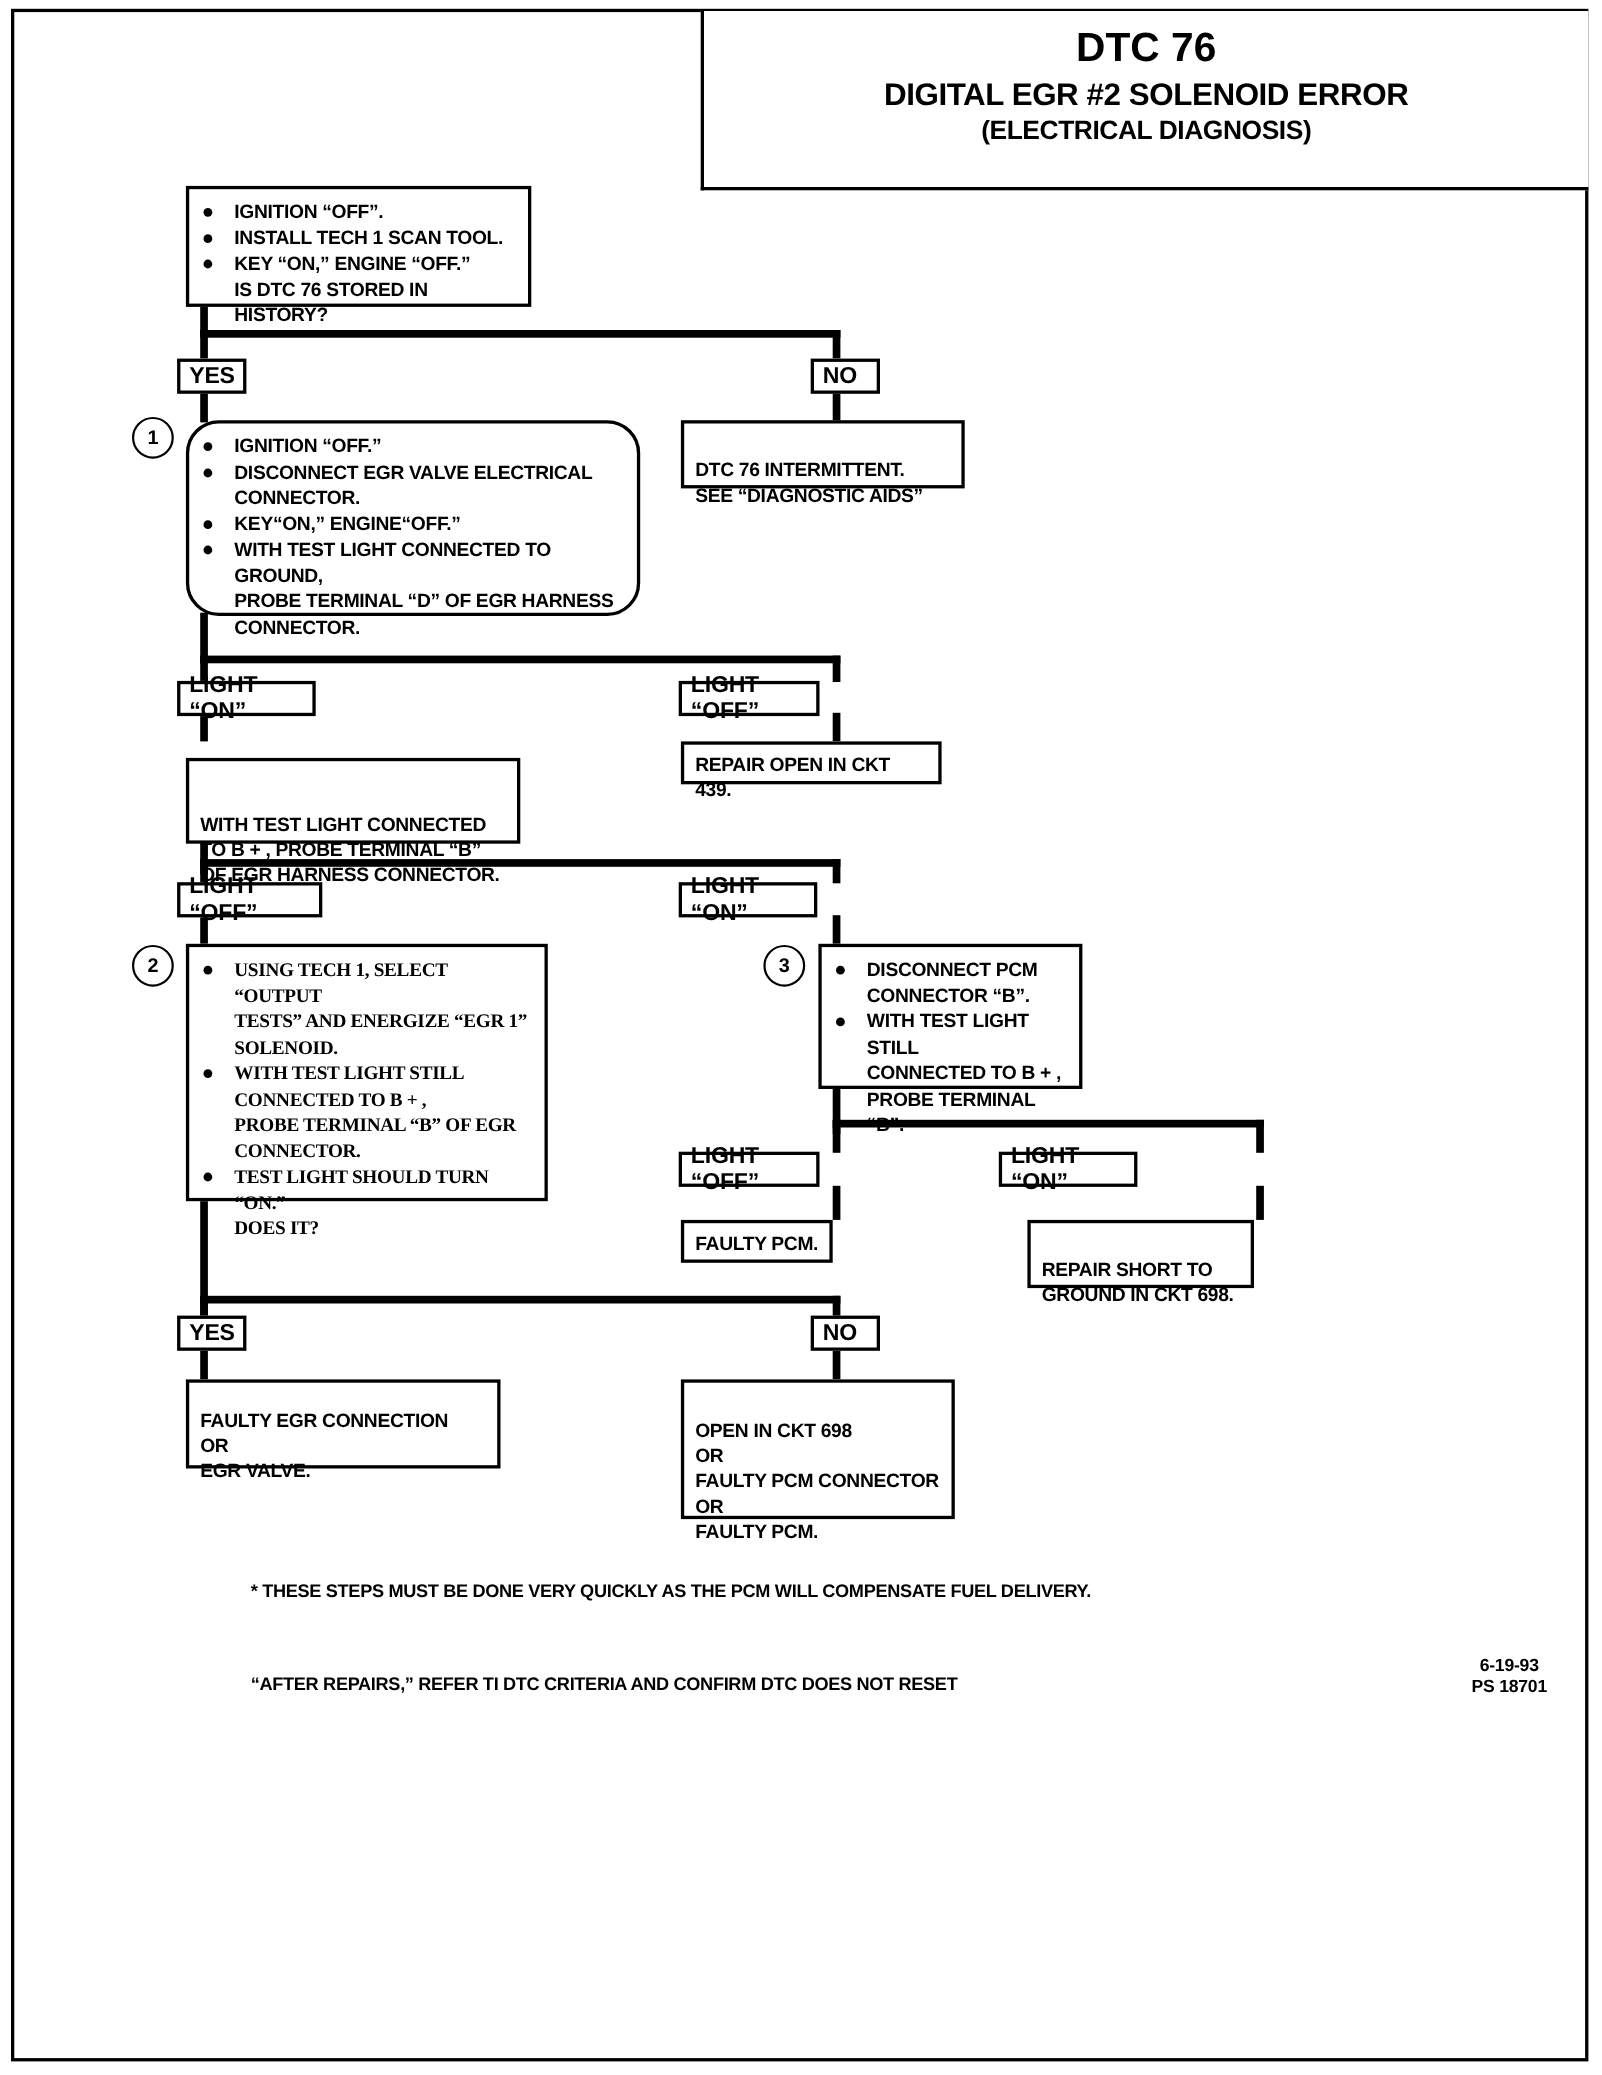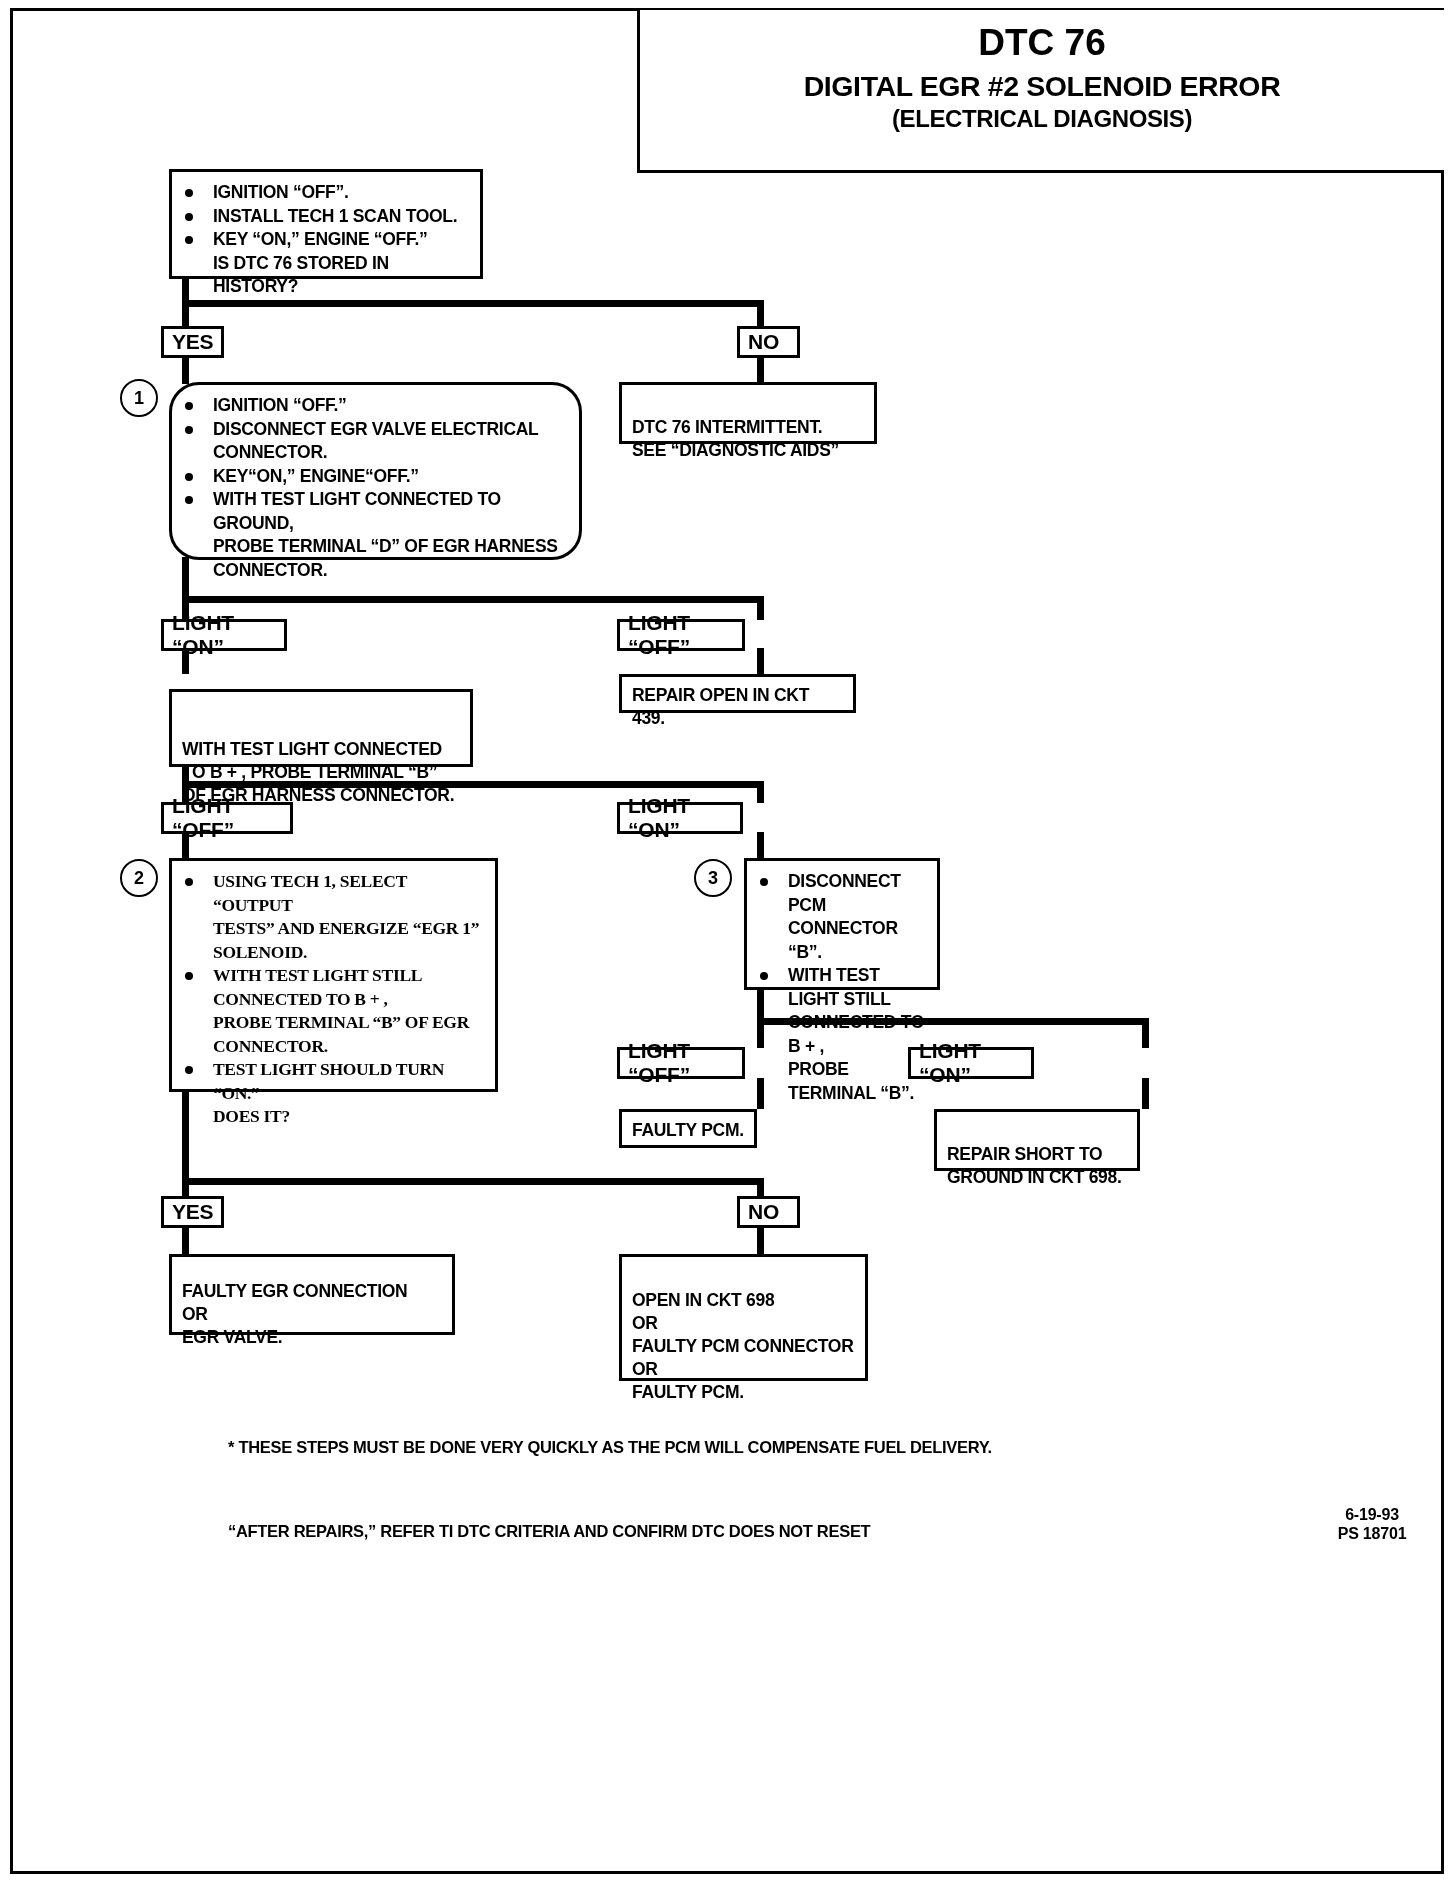--- a/index.html
+++ b/index.html
@@ -275,21 +275,21 @@
 PROBE TERMINAL “B” OF EGR
 CONNECTOR.</li>
       <li>TEST LIGHT SHOULD TURN “ON.”
 DOES IT?</li>
     </ul>
   </div>
 
   <div class="stepnum" style="left:694px; top:859px;">
     <span>3</span>
   </div>
-  <div class="txtbox" style="left:744px; top:858px; width:196px; height:132px;">
+  <div class="txtbox" style="left:744px; top:858px; width:240px; height:132px;">
     <ul class="bl">
       <li>DISCONNECT PCM
 CONNECTOR “B”.</li>
       <li>WITH TEST LIGHT STILL
 CONNECTED TO B + ,
 PROBE TERMINAL “B”.</li>
     </ul>
   </div>
 
   <div class="tag" style="left:617px; top:1047px; width:128px; height:32px;">

